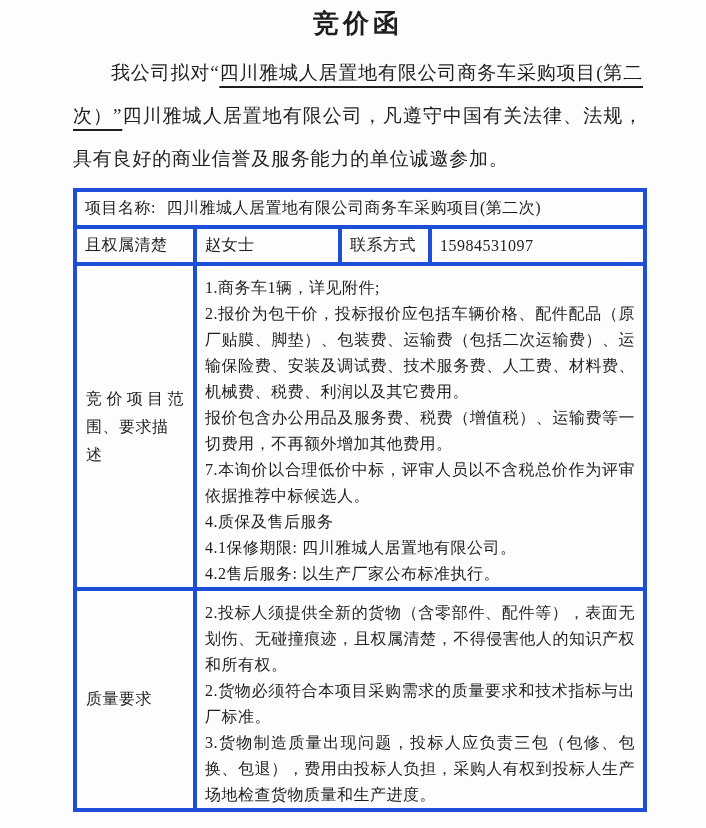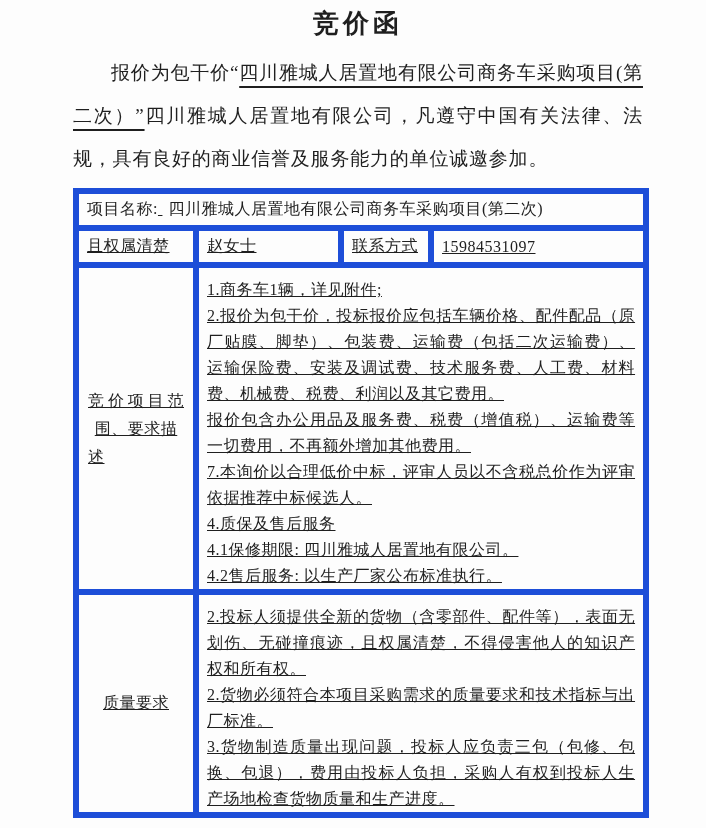--- a/index.html
+++ b/index.html
@@ -47,32 +47,30 @@
     position: absolute;
     left: 73px;
     top: 188px;
     width: 570px;
     border-collapse: collapse;
     table-layout: fixed;
     font-size: 16px;
     letter-spacing: 0.5px;
   }
   .doc-table td {
-    border: 6px solid #1d4ed8;
+    border: 4px solid #1d4ed8;
     vertical-align: middle;
     overflow: hidden;
-    text-decoration: underline;
   }
   .doc-table td.simple {
     height: 37px;
     padding: 2px 6px 2px 8px;
     white-space: nowrap;
   }
   .doc-table td.label-cell {
-    text-align: center;
     padding: 2px 9px;
   }
   .doc-table td.label-cell .jline {
     text-align-last: justify;
     line-height: 28px;
   }
   .doc-table td.content-cell {
     vertical-align: top;
     padding: 9px 8px 0 8px;
   }
@@ -85,21 +83,21 @@
   .lbl { display: inline-block; }
   .val { display: inline-block; margin-left: 6px; }
 </style>
 </head>
 <body>
 
 <div class="page">
 
   <div class="doc-title">竞价函</div>
 
-  <div class="intro"><span>报价为包干价“</span><span class="u">四川雅城人居置地有限公司商务车采购项目(第二次）”</span><span>四川雅城人居置地有限公司，凡遵守中国有关法律、法规，具有良好的商业信誉及服务能力的单位诚邀参加。</span></div>
+  <div class="intro"><span>我公司拟对“</span><span class="u">四川雅城人居置地有限公司商务车采购项目(第二次）”</span><span>四川雅城人居置地有限公司，凡遵守中国有关法律、法规，具有良好的商业信誉及服务能力的单位诚邀参加。</span></div>
 
   <table class="doc-table">
     <colgroup>
       <col style="width:120px">
       <col style="width:145px">
       <col style="width:90px">
       <col style="width:215px">
     </colgroup>
     <tbody>
       <tr>

